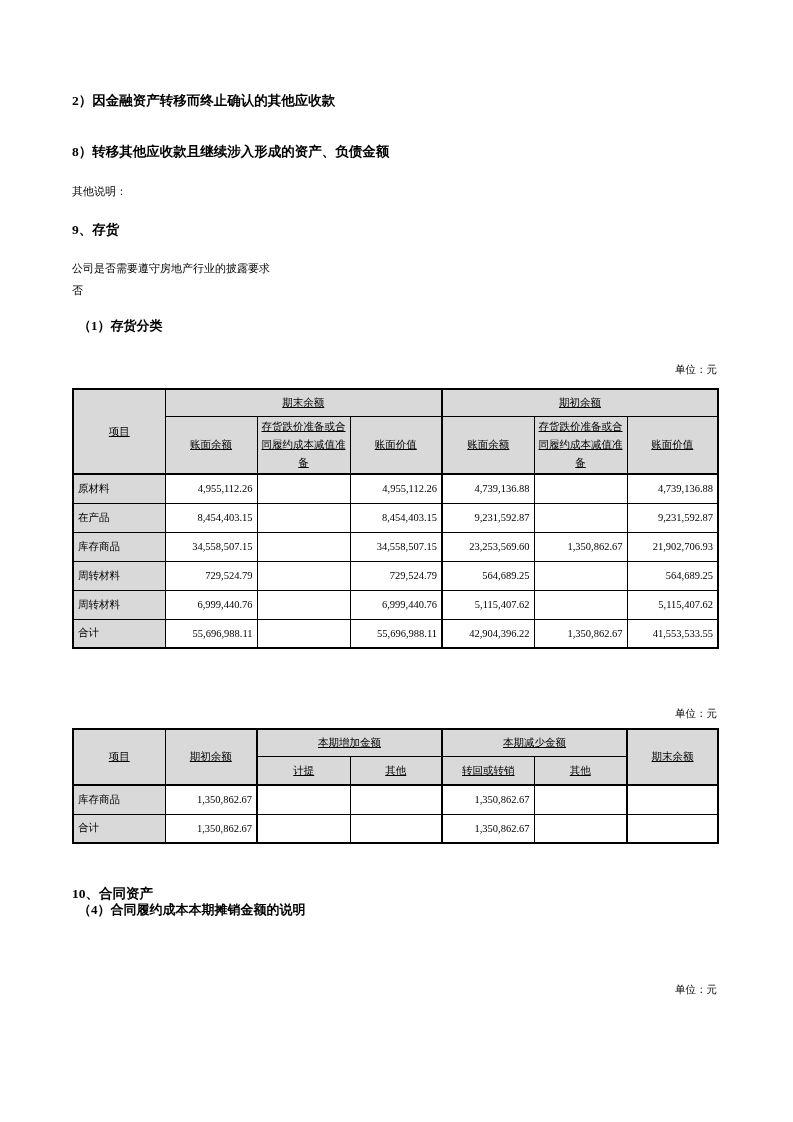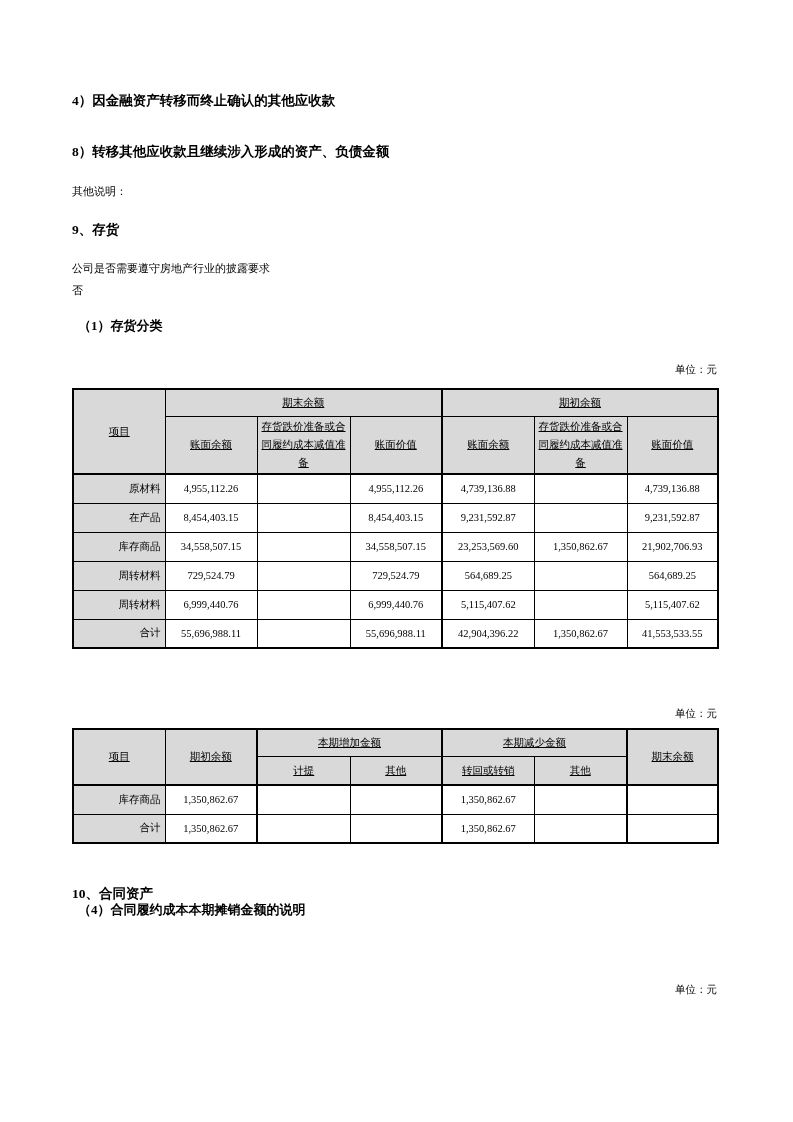--- a/index.html
+++ b/index.html
@@ -26,37 +26,37 @@
     overflow:hidden;
     vertical-align:middle;
   }
   table.rpt th {
     background:#d9d9d9;
     font-weight:normal;
     text-align:center;
     line-height:1.7;
     text-decoration:underline;
   }
-  table.rpt td.item { background:#d9d9d9; text-align:right; }
-  table.rpt td.num  { text-align:center; }
+  table.rpt td.item { background:#d9d9d9; text-align:left; }
+  table.rpt td.num  { text-align:right; }
   table.rpt tbody td { background:#fff; }
   table.rpt tbody td.item { background:#d9d9d9; }
   table.rpt tr.group th { height:26px; }
   table.t1 tr.sub th { height:56px; }
   table.t2 tr.sub th { height:27px; }
   table.rpt tbody tr { height:29px; }
   table.rpt tbody tr:first-child td { border-top:2px solid #000; }
   table.rpt .gl { border-left:2px solid #000; }
 </style>
 </head>
 <body>
 
 <div class="page">
 
-  <div class="abs h-big" style="top:93px">4）因金融资产转移而终止确认的其他应收款</div>
+  <div class="abs h-big" style="top:93px">2）因金融资产转移而终止确认的其他应收款</div>
   <div class="abs h-big" style="top:144px">8）转移其他应收款且继续涉入形成的资产、负债金额</div>
   <div class="abs body-text" style="top:184px">其他说明：</div>
   <div class="abs h-big" style="top:222px">9、存货</div>
   <div class="abs body-text" style="top:261px">公司是否需要遵守房地产行业的披露要求</div>
   <div class="abs body-text" style="top:283px">否</div>
   <div class="abs h-sub" style="top:318px">（1）存货分类</div>
 
   <div class="abs unit" style="top:363px">单位：元</div>
 
   <table class="rpt t1 abs" style="top:388px">

